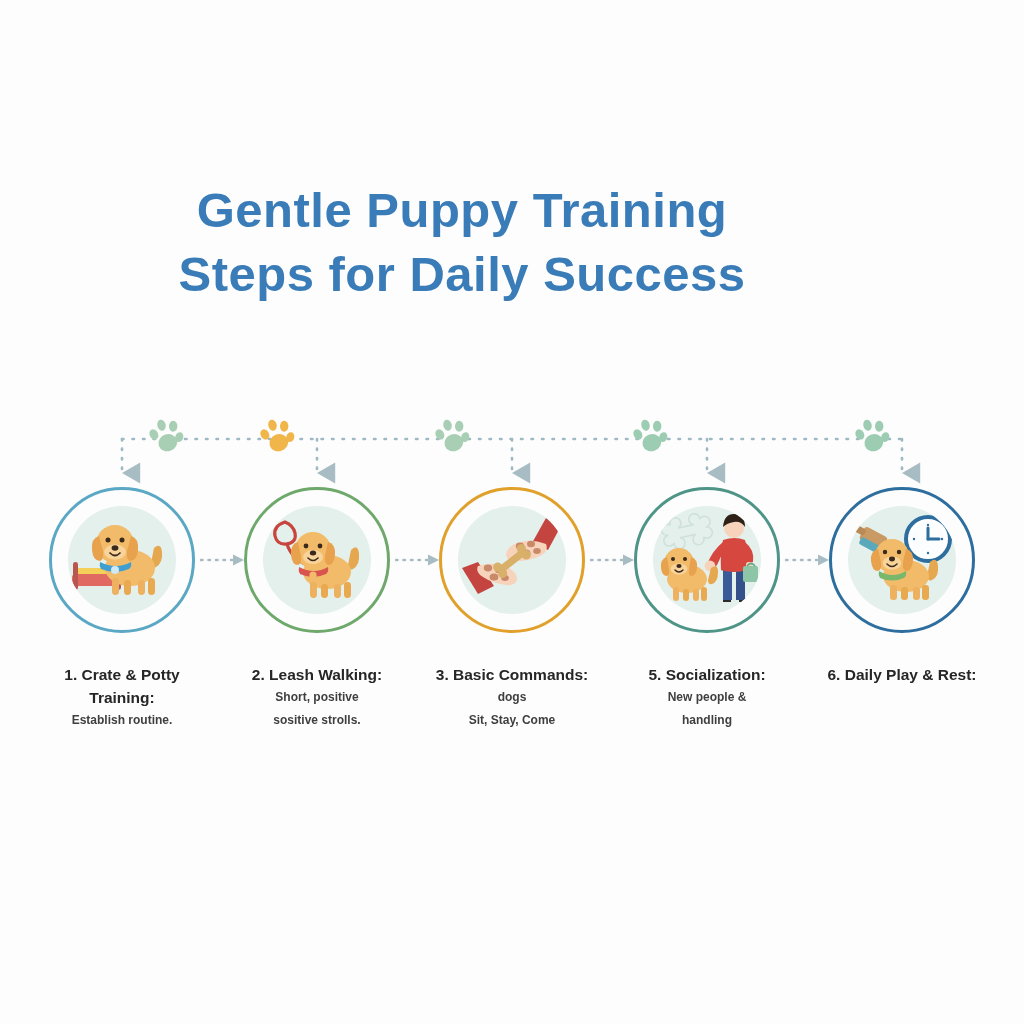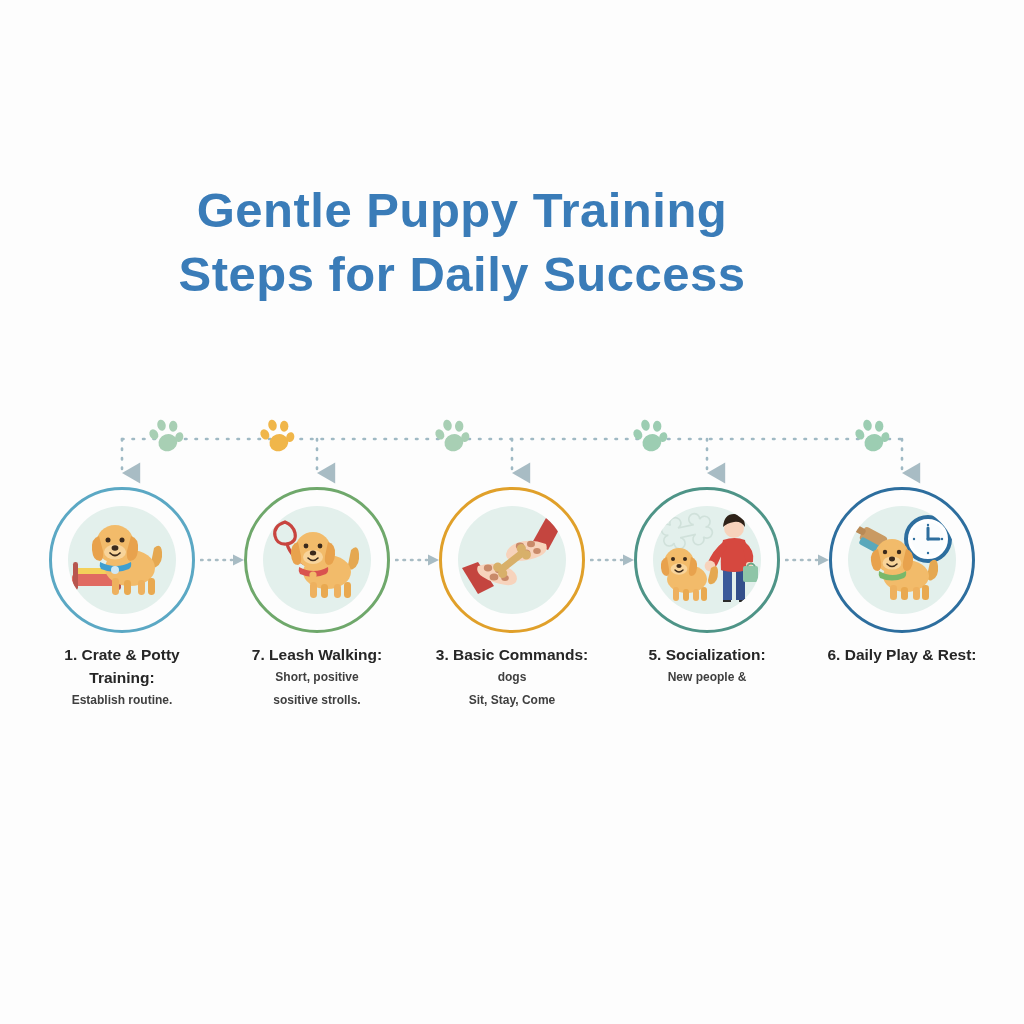--- a/index.html
+++ b/index.html
@@ -82,21 +82,21 @@
     position: absolute;
     top: 66px;
     width: 46px;
     height: 14px;
   }
 
   
   #captions-row {
     position: absolute;
     left: 0;
-    top: 643px;
+    top: 663px;
     width: 820px;
     height: 95px;
   }
   .caption {
     position: absolute;
     top: 0;
     width: 188px;
     text-align: center;
   }
   .caption-title {
@@ -374,32 +374,33 @@
 </div>
 
 <div id="captions-row">
   <div class="caption" style="left:28px;">
     <div class="caption-title">1. Crate &amp; Potty</div>
     <div class="caption-title">Training:</div>
     <div class="caption-body">Establish routine.</div>
   </div>
 
   <div class="caption" style="left:223px;">
-    <div class="caption-title">7. Leash Walking:</div>
+    <div class="caption-title">2. Leash Walking:</div>
     <div class="caption-body">Short, positive</div>
     <div class="caption-body">sositive strolls.</div>
   </div>
 
   <div class="caption" style="left:418px;text-align:center;">
     <div class="caption-title">3. Basic Commands:</div>
     <div class="caption-body">dogs</div>
     <div class="caption-body">Sit, Stay, Come</div>
   </div>
 
   <div class="caption" style="left:613px;">
     <div class="caption-title">5. Socialization:</div>
     <div class="caption-body">New people &amp;</div>
+    <div class="caption-body">handling</div>
   </div>
 
   <div class="caption" style="left:808px;">
     <div class="caption-title">6. Daily Play &amp; Rest:</div>
   </div>
 </div>
 
 </body></html>

